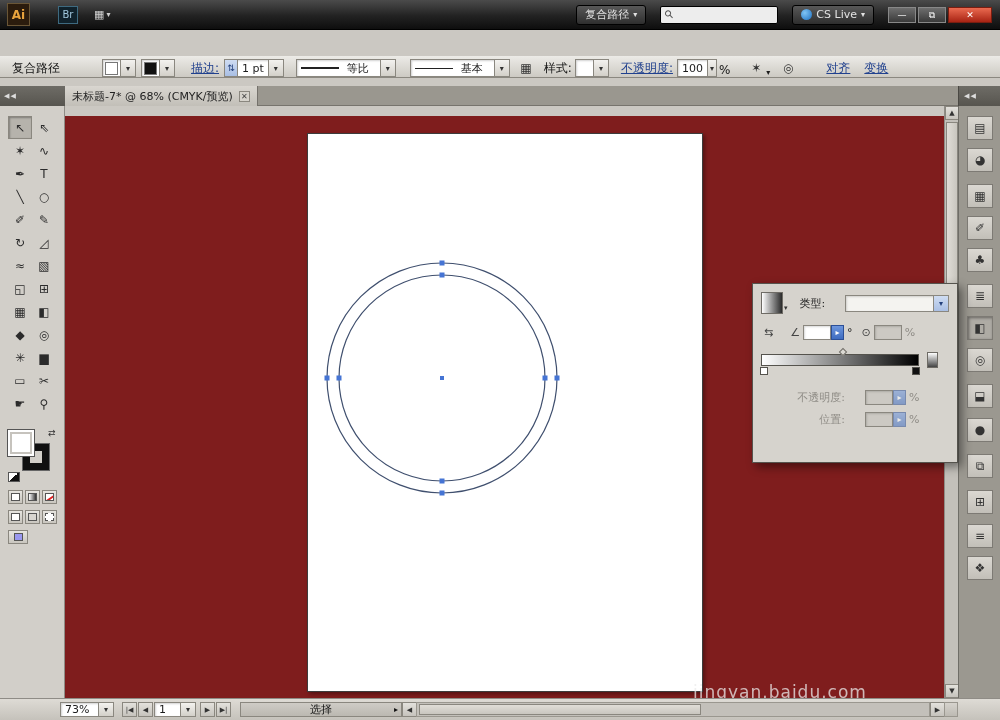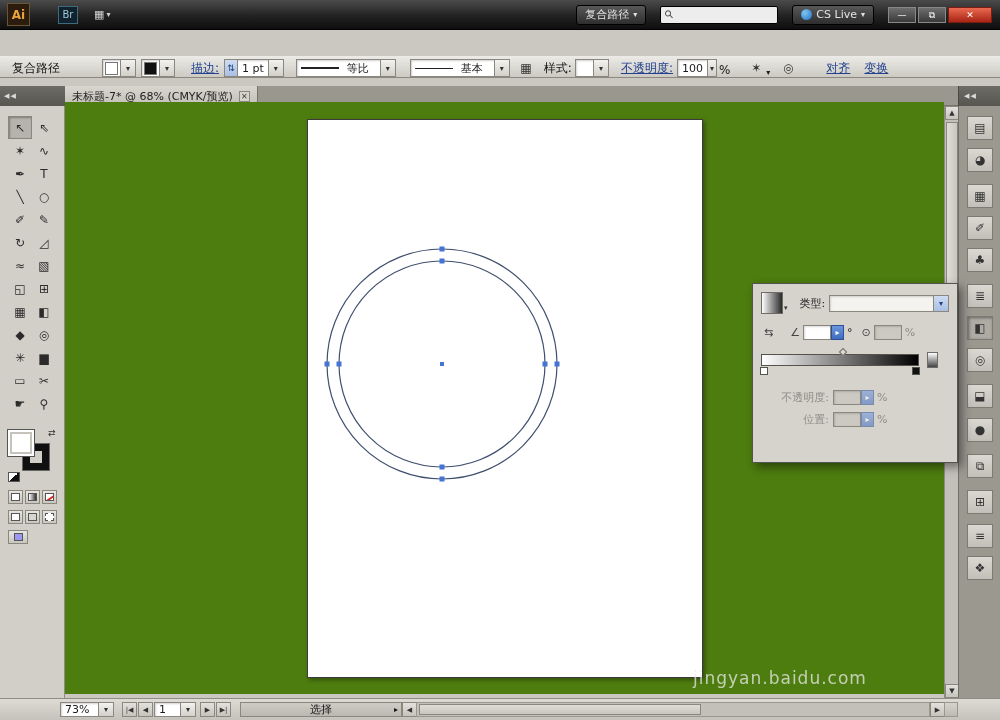--- a/index.html
+++ b/index.html
@@ -54,21 +54,21 @@
   .swapar{position:absolute;left:40px;top:0;font-size:9px;color:#333}
   .minidef{position:absolute;left:0;top:44px;width:12px;height:10px;border:1px solid #555;background:linear-gradient(135deg,#fff 50%,#111 50%)}
   .modebar{position:absolute;left:8px;top:384px;display:flex;gap:2px}
   .modebtn{width:15px;height:14px;border:1px solid #8a877f;background:linear-gradient(#e6e4df,#c9c6bf);display:flex;align-items:center;justify-content:center;font-size:9px;color:#333;position:relative}
   .modebtn .gradfill{width:9px;height:8px;background:linear-gradient(90deg,#fff,#333);border:1px solid #555}
   .modebtn .whitefill{width:9px;height:8px;background:#fff;border:1px solid #555}
   .modebtn .nonefill{width:9px;height:8px;background:#fff;border:1px solid #555;position:relative;overflow:hidden}
   .modebtn .nonefill::after{content:"";position:absolute;left:-2px;top:3px;width:14px;height:2px;background:#d22;transform:rotate(-35deg)}
 
   
-  .canvas{position:absolute;left:65px;top:102px;width:879px;height:592px;background:#4d7c0f;overflow:hidden}
+  .canvas{position:absolute;left:65px;top:116px;width:879px;height:592px;background:#7f1d1d;overflow:hidden}
   .artboard{position:absolute;left:242px;top:17px;width:396px;height:559px;background:#fff;border:1px solid #3c3c3c;box-shadow:2px 2px 4px rgba(0,0,0,.35)}
   .selsvg{position:absolute;left:0;top:0}
   .watermark{position:absolute;left:628px;top:566px;font-size:17px;color:rgba(235,235,235,.75);letter-spacing:1px}
 
   
   .vscroll{position:absolute;left:944px;top:106px;width:14px;height:592px;background:#c3c0ba;border-left:1px solid #8f8c86}
   .sbtn{position:absolute;width:14px;height:14px;background:linear-gradient(#e3e1dc,#c6c3bd);border:1px solid #8a877f;font-size:7px;color:#333;display:flex;align-items:center;justify-content:center}
   .vthumb{position:absolute;left:1px;top:16px;width:12px;height:270px;background:linear-gradient(90deg,#e0ddd7,#c9c6bf);border:1px solid #8a877f}
 
   
@@ -80,21 +80,21 @@
   
   .panel{position:absolute;left:752px;top:283px;width:206px;height:180px;background:#d6d3cd;border:1px solid #55534d;box-shadow:4px 4px 9px rgba(0,0,0,.45);z-index:30}
   .ptabs{height:18px;background:linear-gradient(#74726b,#56544e);display:flex;align-items:flex-end;padding-left:2px}
   .ptab{height:16px;line-height:15px;padding:0 8px;font-size:11px;color:#e6e4de;background:linear-gradient(#8b887f,#6e6c66);border-right:1px solid #49473f;white-space:nowrap}
   .ptab.active{background:linear-gradient(#e0ddd7,#cbc8c1);color:#161616}
   .pright{margin-left:auto;display:flex;align-items:center;gap:6px;padding-right:5px;color:#e0e0e0;font-size:10px}
   .pbody{padding:8px 8px 0 8px;position:relative}
   .prow{display:flex;align-items:center}
   .gthumb{width:22px;height:22px;border:1px solid #6e6b65;background:linear-gradient(90deg,#ffffff,#2a2a2a)}
   .tinydd{font-size:7px;color:#333;margin:10px 2px 0 1px}
-  .plabel{font-size:11px;color:#1c1c1c;margin:0 4px}
+  .plabel{font-size:11px;color:#1c1c1c;margin:0 20px}
   .plabel.dis,.punit.dis{color:#8f8c86}
   .pcombo{display:inline-flex;align-items:center;height:17px;border:1px solid #8a877f;background:#f4f3f0;box-shadow:inset 1px 1px 2px rgba(0,0,0,.15);flex:1}
   .pcombo .val{flex:1}
   .pcombo .ddb{width:15px;height:100%;border-left:1px solid #8a877f;background:linear-gradient(#cfdcf2,#a9bfe4);display:flex;align-items:center;justify-content:center;font-size:8px;color:#23407c}
   .picon{font-size:11px;color:#444;margin:0 3px}
   .pfield{width:28px;height:15px;border:1px solid #8a877f;background:#fff;box-shadow:inset 1px 1px 2px rgba(0,0,0,.15)}
   .pfield.disabled{background:#ccc9c3}
   .bluebtn{width:13px;height:15px;background:linear-gradient(#6d96dd,#3e6cc0);border:1px solid #2c4f96;color:#fff;font-size:8px;display:flex;align-items:center;justify-content:center}
   .punit{font-size:11px;color:#1c1c1c;margin:0 3px}
   .gslider{position:relative;width:158px;height:12px;border:1px solid #55534d;background:linear-gradient(90deg,#ffffff,#000000)}

